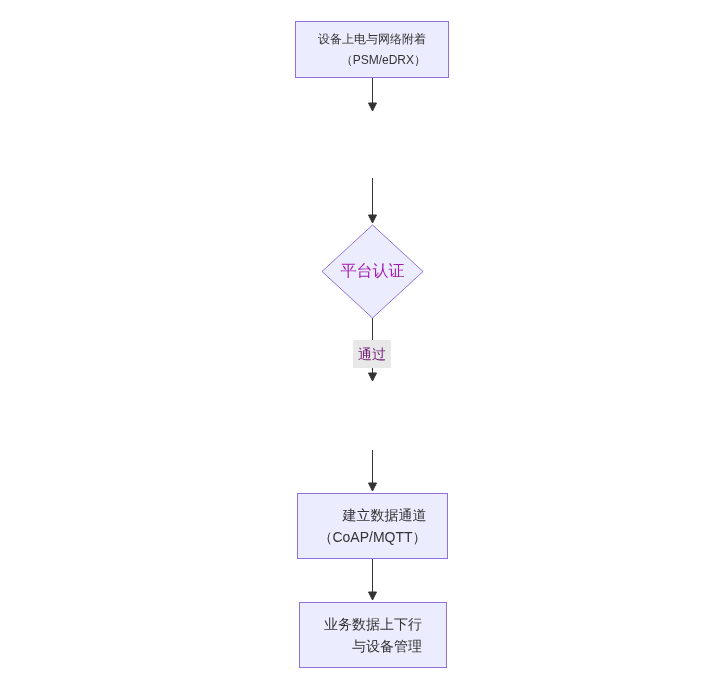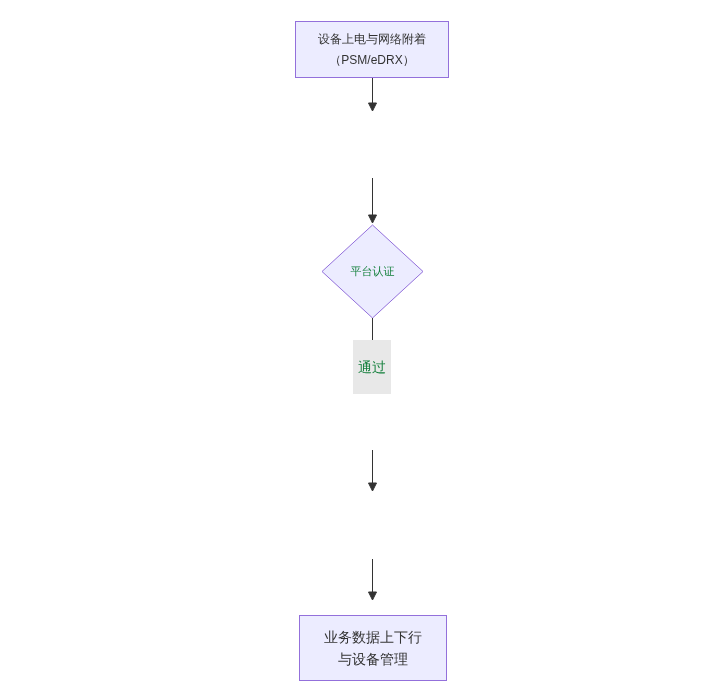--- a/index.html
+++ b/index.html
@@ -37,53 +37,53 @@
   }
   .node {
     position: absolute;
     box-sizing: border-box;
     background: #ECECFF;
     border: 1px solid #9370DB;
     color: #333333;
     display: flex;
     align-items: center;
     justify-content: center;
-    text-align: center;
+    text-align: right;
     white-space: pre-line;
     font-size: 14px;
     line-height: 22px;
   }
   .node.small {
     font-size: 12px;
     line-height: 21px;
   }
   .diamond-label {
     position: absolute;
     left: 322px;
     top: 225px;
     width: 101px;
     height: 93px;
     display: flex;
     align-items: center;
     justify-content: center;
     text-align: center;
-    color: #15803d;
-    font-size: 11px;
+    color: #a21caf;
+    font-size: 16px;
     white-space: pre-line;
   }
   .edge-label {
     position: absolute;
     left: 372px;
     top: 340px;
     transform: translateX(-50%);
     background: #e8e8e8;
-    color: #15803d;
+    color: #701a75;
     font-size: 14px;
     line-height: 20px;
-    padding: 17px 5px;
+    padding: 4px 5px;
     white-space: nowrap;
   }
 </style>
 </head>
 <body>
 
 <div class="canvas">
 
   <svg class="edges" width="726" height="700" viewBox="0 0 726 700">
 
@@ -107,17 +107,19 @@
 
   <div class="node small" style="left:295px; top:21px; width:154px; height:57px;">设备上电与网络附着
 （PSM/eDRX）</div>
 
 
   <div class="diamond-label">平台认证</div>
 
   <div class="edge-label">通过</div>
 
 
+  <div class="node" style="left:297px; top:493px; width:151px; height:66px;">建立数据通道
+（CoAP/MQTT）</div>
 
-  <div class="node" style="left:299px; top:602px; width:148px; height:66px;margin-top:13px;">业务数据上下行
+  <div class="node" style="left:299px; top:602px; width:148px; height:66px;">业务数据上下行
 与设备管理</div>
 
 </div>
 
 </body></html>

